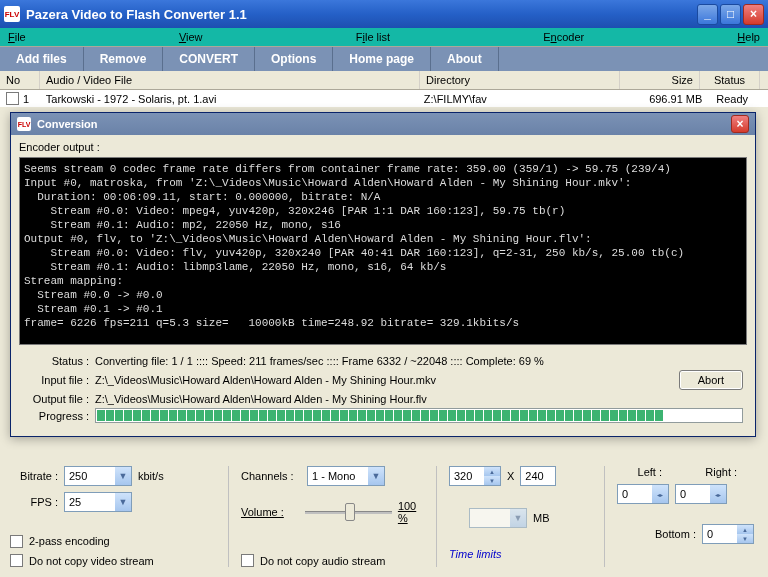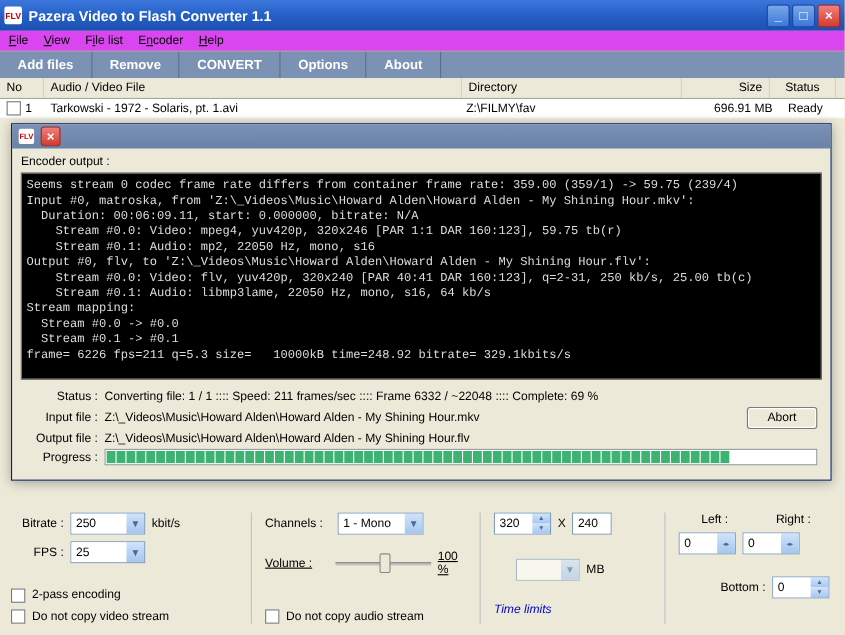--- a/index.html
+++ b/index.html
@@ -4,21 +4,21 @@
 <style>
 * { box-sizing: border-box; margin: 0; padding: 0; font-family: Tahoma, sans-serif; font-size: 11px; }
 body { background: #ece9d8; width: 768px; height: 577px; overflow: hidden; position: relative; }
 .titlebar { background: linear-gradient(to bottom, #3b77db 0%, #2560c7 50%, #1d4fb0 100%); height: 28px; display: flex; align-items: center; padding: 0 4px; color: white; }
 .titlebar .icon { width: 16px; height: 16px; background: #fff; margin-right: 6px; border-radius: 2px; display:flex; align-items:center; justify-content:center; color:#c00; font-size:8px; font-weight:bold; }
 .titlebar .title { flex: 1; font-weight: bold; font-size: 13px; }
 .winbtns { display: flex; gap: 2px; }
 .winbtn { width: 21px; height: 21px; border-radius: 3px; display: flex; align-items: center; justify-content: center; font-weight: bold; font-size: 12px; color: white; }
 .winbtn.min, .winbtn.max { background: linear-gradient(to bottom, #7ba7e8, #3b77db); border: 1px solid #1a4a9f; }
 .winbtn.close { background: linear-gradient(to bottom, #f08080, #d43b2c); border: 1px solid #a02a1f; }
-.menubar { background: #d946ef; padding: 3px 8px; display: flex; gap: 14px; border-bottom: 1px solid #aca899; }
+.menubar { background: #14b8a6; padding: 3px 8px; display: flex; gap: 14px; border-bottom: 1px solid #aca899; justify-content: space-between; }
 .menubar span { cursor: default; }
 .menubar span u { text-decoration: underline; }
 .toolbar { background: #7b92b5; display: flex; height: 24px; align-items: stretch; }
 .toolbtn { color: white; font-weight: bold; padding: 0 16px; display: flex; align-items: center; border-right: 1px solid #5a6f8e; cursor: default; font-size:12px; }
 .listheader { display: flex; background: #ece9d8; border-bottom: 1px solid #aca899; }
 .listheader .col { padding: 3px 6px; border-right: 1px solid #d4d0c8; }
 .filerow { display: flex; padding: 2px 6px; background: white; border-bottom: 1px solid #ece9d8; align-items: center; }
 .chk { width: 13px; height: 13px; border: 1px solid #7a7a7a; background: white; }
 .col-no { width: 40px; display:flex; align-items:center; gap:4px; }
 .col-file { width: 380px; }
@@ -73,20 +73,21 @@
   <span>F<u>i</u>le list</span>
   <span>E<u>n</u>coder</span>
   <span><u>H</u>elp</span>
 </div>
 
 <div class="toolbar">
   <div class="toolbtn">Add files</div>
   <div class="toolbtn">Remove</div>
   <div class="toolbtn">CONVERT</div>
   <div class="toolbtn">Options</div>
+  <div class="toolbtn">Home page</div>
   <div class="toolbtn">About</div>
 </div>
 
 <div class="listheader">
   <div class="col col-no">No</div>
   <div class="col col-file">Audio / Video File</div>
   <div class="col col-dir">Directory</div>
   <div class="col col-size">Size</div>
   <div class="col col-status">Status</div>
 </div>
@@ -97,20 +98,21 @@
     </div>
   <div class="col-file">Tarkowski - 1972 - Solaris, pt. 1.avi</div>
   <div class="col-dir">Z:\FILMY\fav</div>
   <div class="col-size">696.91 MB</div>
   <div class="col-status">Ready</div>
 </div>
 
 <div class="conversion-dialog">
   <div class="conv-title">
     <div class="icon">FLV</div>
+    <div style="flex:1">Conversion</div>
     <div class="conv-close">×</div>
   </div>
   <div class="conv-body">
     <div class="enc-label">Encoder output :</div>
     <div class="console">Seems stream 0 codec frame rate differs from container frame rate: 359.00 (359/1) -&gt; 59.75 (239/4)
 Input #0, matroska, from 'Z:\_Videos\Music\Howard Alden\Howard Alden - My Shining Hour.mkv':
   Duration: 00:06:09.11, start: 0.000000, bitrate: N/A
     Stream #0.0: Video: mpeg4, yuv420p, 320x246 [PAR 1:1 DAR 160:123], 59.75 tb(r)
     Stream #0.1: Audio: mp2, 22050 Hz, mono, s16
 Output #0, flv, to 'Z:\_Videos\Music\Howard Alden\Howard Alden - My Shining Hour.flv':

